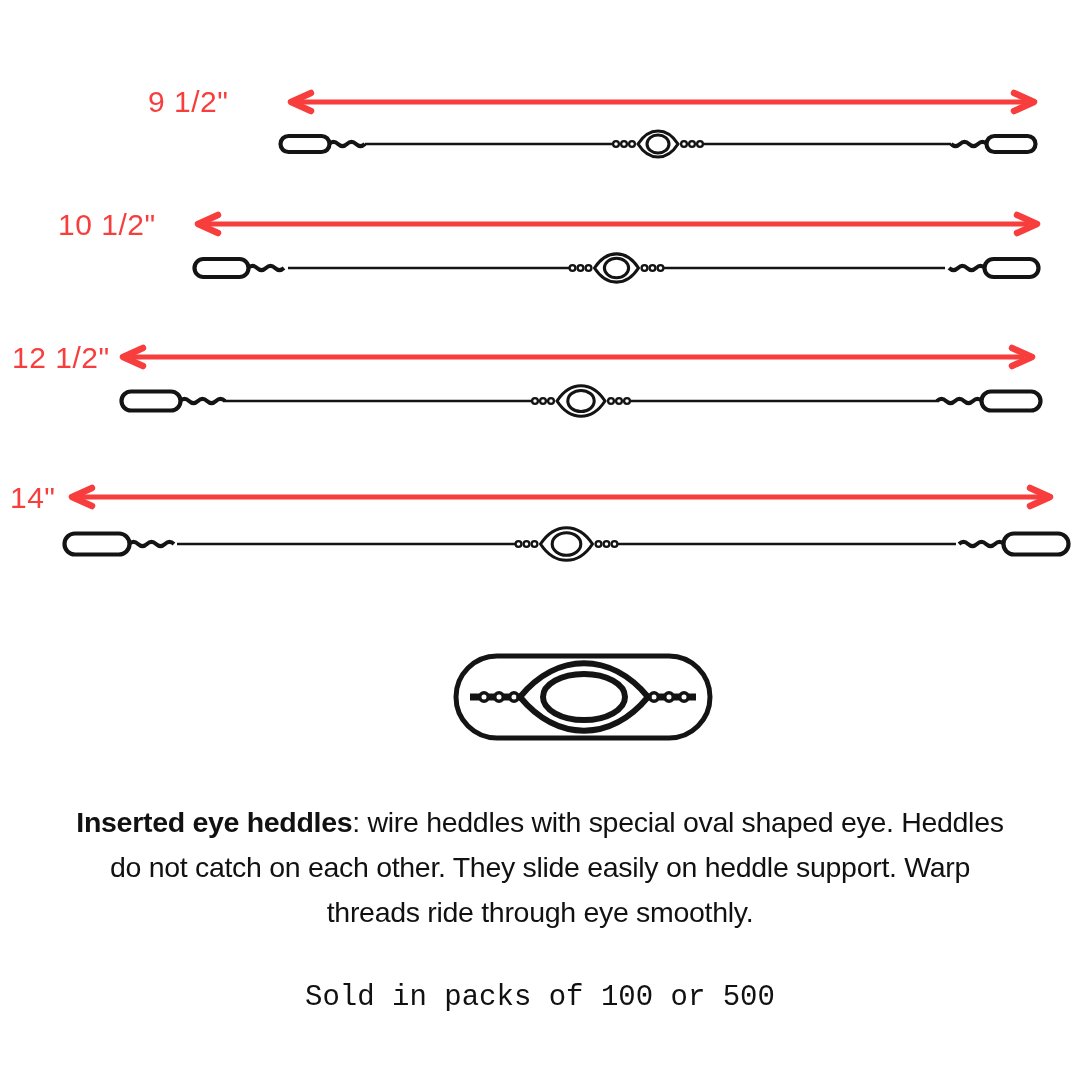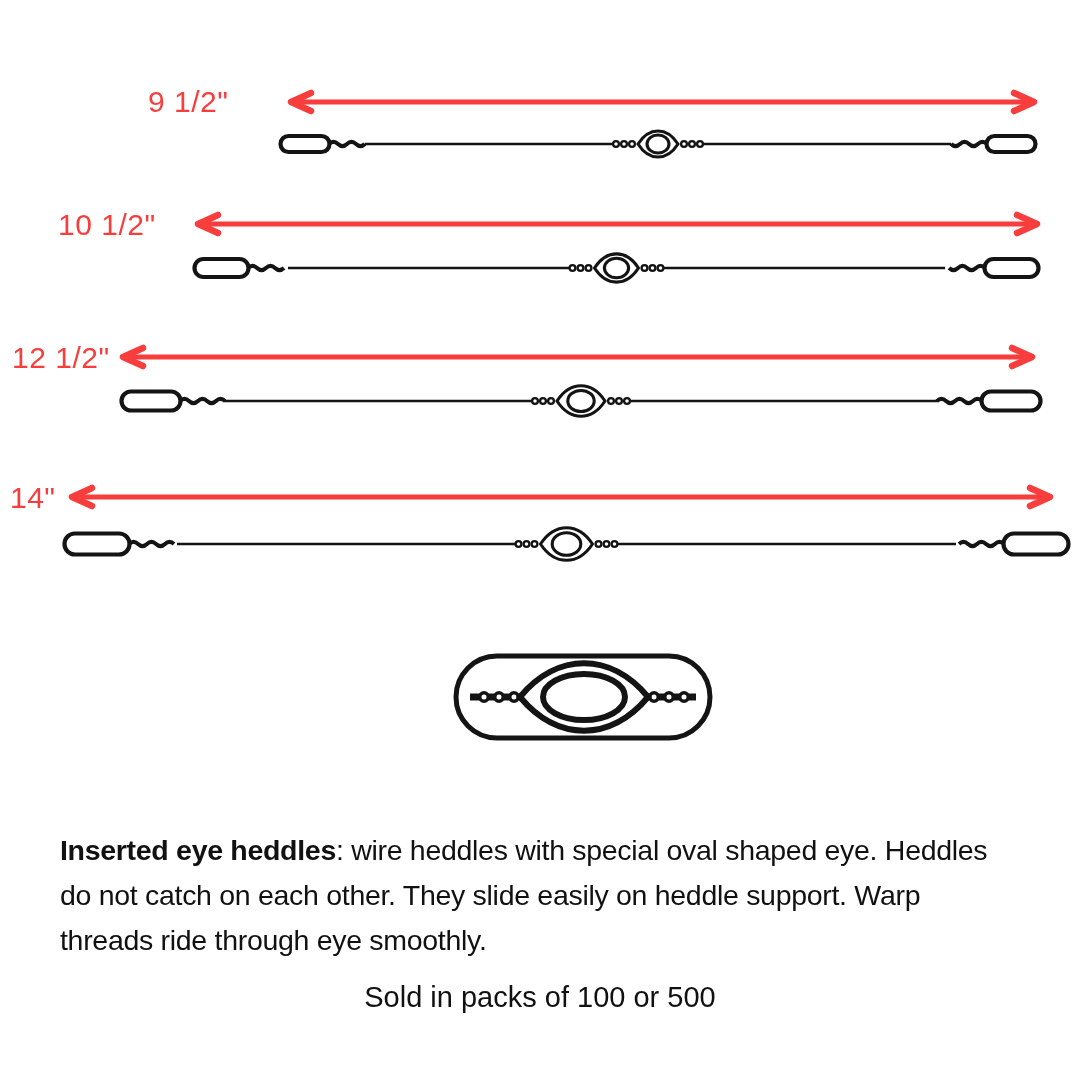--- a/index.html
+++ b/index.html
@@ -6,28 +6,28 @@
   .canvas{
     position:relative;width:1080px;height:1080px;background:#ffffff;overflow:hidden;
     font-family:"Liberation Sans", sans-serif;
   }
   .size-label{
     position:absolute;font-size:30px;line-height:1;transform:translateY(-50%);
     white-space:nowrap;letter-spacing:0.5px;
   }
   .arrow-svg,.heddle-svg,.closeup-svg{position:absolute;display:block;}
   .description{
-    position:absolute;left:50%;transform:translateX(-50%);top:828px;margin:0;
-    width:960px;font-size:28.5px;line-height:45px;color:#111;
+    position:absolute;left:50%;transform:translateX(-50%);top:800px;margin:0;
+    width:960px;text-align:center;font-size:28.5px;line-height:45px;color:#111;
     letter-spacing:-0.3px;
   }
   .description strong{font-weight:bold;}
   .availability{
     position:absolute;left:50%;transform:translateX(-50%);top:981px;margin:0;
-    width:700px;text-align:center;font-size:29px;color:#111;
+    width:700px;text-align:center;font-size:29px;color:#111;font-family:Liberation Mono, monospace;
   }
 </style>
 </head>
 <body>
 
 <div class="canvas">
 
   <section>
     <span class="size-label" style="left: 148px; top: 102px; color: rgb(248, 61, 61);">9 1/2"</span>
     <svg class="arrow-svg" viewBox="0 0 755 26" width="755" height="26" style="left: 285px; top: 89px;">

